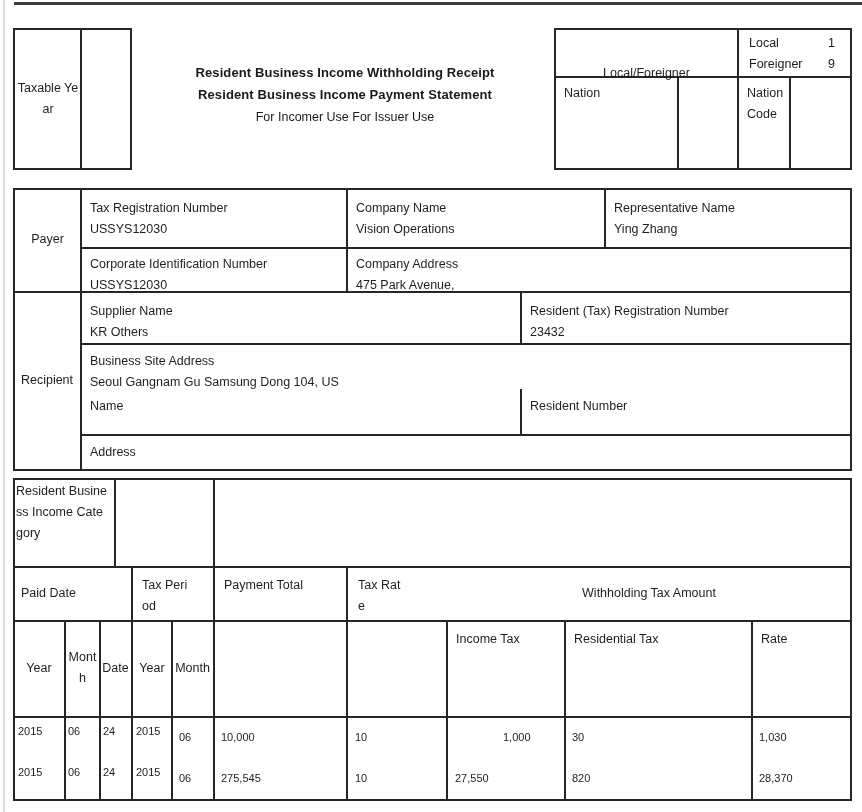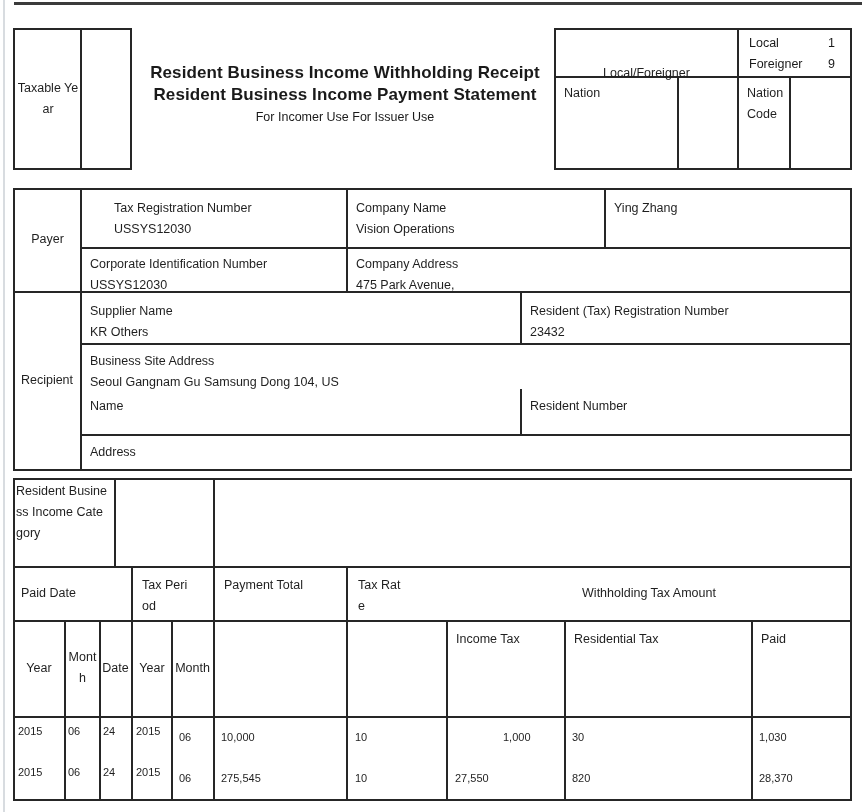--- a/index.html
+++ b/index.html
@@ -65,21 +65,21 @@
   .cell.center { display:flex; align-items:center; justify-content:center; text-align:center; }
   .cell.vcent  { display:flex; align-items:center; }
 
   .title-block {
     position: absolute;
     left: 140px; top: 62px;
     width: 410px;
     text-align: center;
   }
   .title-line {
-    font-size: 17px;
+    font-size: 13px;
     font-weight: bold;
     line-height: 22px;
     letter-spacing: .1px;
   }
   .subtitle-line {
     font-size: 12.5px;
     font-weight: normal;
     line-height: 22px;
   }
 
@@ -152,31 +152,32 @@
   <div class="ln-v" style="left:13px; top:188px; height:283px;"></div>
   <div class="ln-v" style="left:850px; top:188px; height:283px;"></div>
 
   <div class="cell center" style="left:15px; top:188px; width:65px; height:103px;">Payer</div>
 
   <div class="ln-h" style="left:81px; top:247px; width:769px;"></div>
 
   <div class="ln-v" style="left:346px; top:188px; height:103px;"></div>
   <div class="ln-v" style="left:604px; top:188px; height:59px;"></div>
 
-  <div class="cell pad" style="left:82px; top:193px; width:262px; height:54px;margin-left:24px;">
+  <div class="cell pad" style="left:82px; top:193px; width:262px; height:54px;">
     <div>Tax Registration Number</div>
     <div>USSYS12030</div>
   </div>
 
   <div class="cell pad" style="left:348px; top:193px; width:254px; height:54px;">
     <div>Company Name</div>
     <div>Vision Operations</div>
   </div>
 
   <div class="cell pad" style="left:606px; top:193px; width:242px; height:54px;">
+    <div>Representative Name</div>
     <div>Ying Zhang</div>
   </div>
 
   <div class="cell pad" style="left:82px; top:249px; width:262px; height:42px;">
     <div>Corporate Identification Number</div>
     <div>USSYS12030</div>
   </div>
 
   <div class="cell pad" style="left:348px; top:249px; width:500px; height:42px;">
     <div>Company Address</div>
@@ -260,21 +261,21 @@
   <div class="cell pad narrow-wrap" style="left:350px; top:570px; width:56px; height:50px; text-align:left;">Tax Rate</div>
   <div class="cell center" style="left:448px; top:566px; width:402px; height:54px;">Withholding Tax Amount</div>
 
   <div class="cell center" style="left:15px; top:620px; width:48px; height:96px;">Year</div>
   <div class="cell center narrow-wrap" style="left:67px; top:620px; width:31px; height:96px;">Month</div>
   <div class="cell center narrow-wrap" style="left:101px; top:620px; width:29px; height:96px;">Date</div>
   <div class="cell center narrow-wrap" style="left:134px; top:620px; width:36px; height:96px;">Year</div>
   <div class="cell center narrow-wrap" style="left:173px; top:620px; width:39px; height:96px;">Month</div>
   <div class="cell pad" style="left:448px; top:624px; width:114px; height:40px;">Income Tax</div>
   <div class="cell pad" style="left:566px; top:624px; width:183px; height:40px;">Residential Tax</div>
-  <div class="cell pad" style="left:753px; top:624px; width:95px; height:40px;">Paid</div>
+  <div class="cell pad" style="left:753px; top:624px; width:95px; height:40px;">Rate</div>
 
   <div class="cell narrow-wrap data-num" style="left:18px; top:721px; width:42px; height:40px; text-align:left;">
     <span>2015</span>
   </div>
   <div class="cell narrow-wrap data-num" style="left:68px; top:721px; width:22px; height:40px; text-align:left;">
     <span>06</span>
   </div>
   <div class="cell narrow-wrap data-num" style="left:103px; top:721px; width:20px; height:40px; text-align:left;">
     <span>24</span>
   </div>

